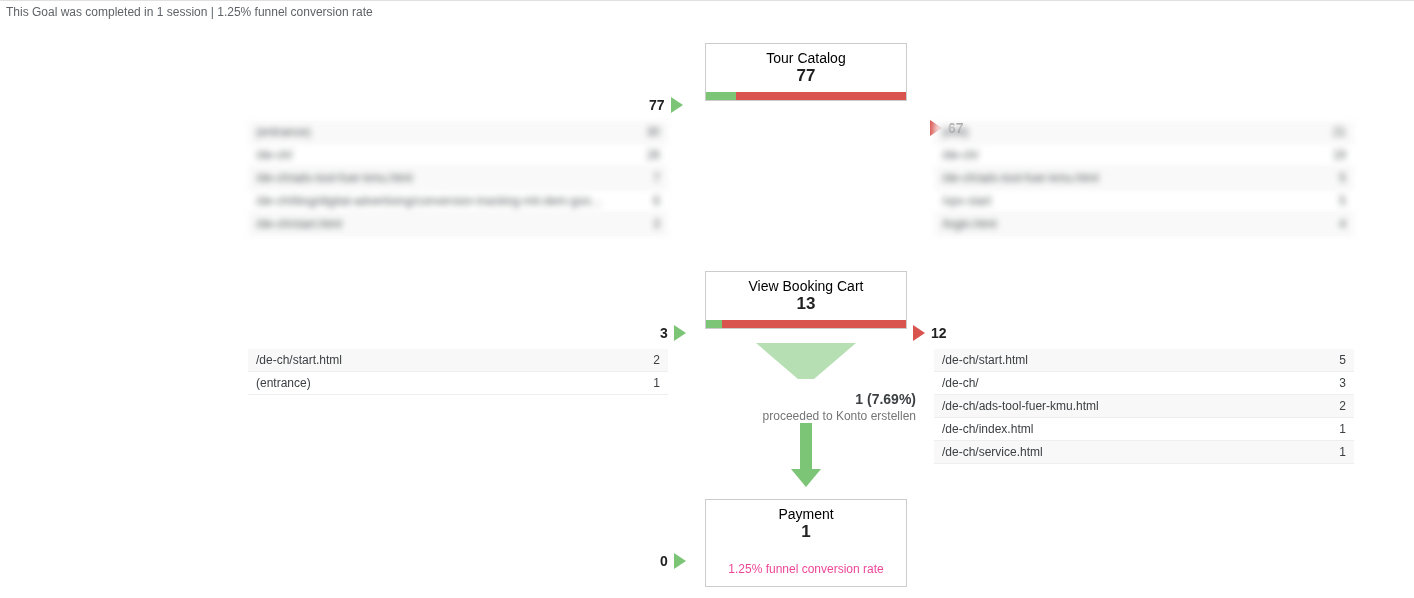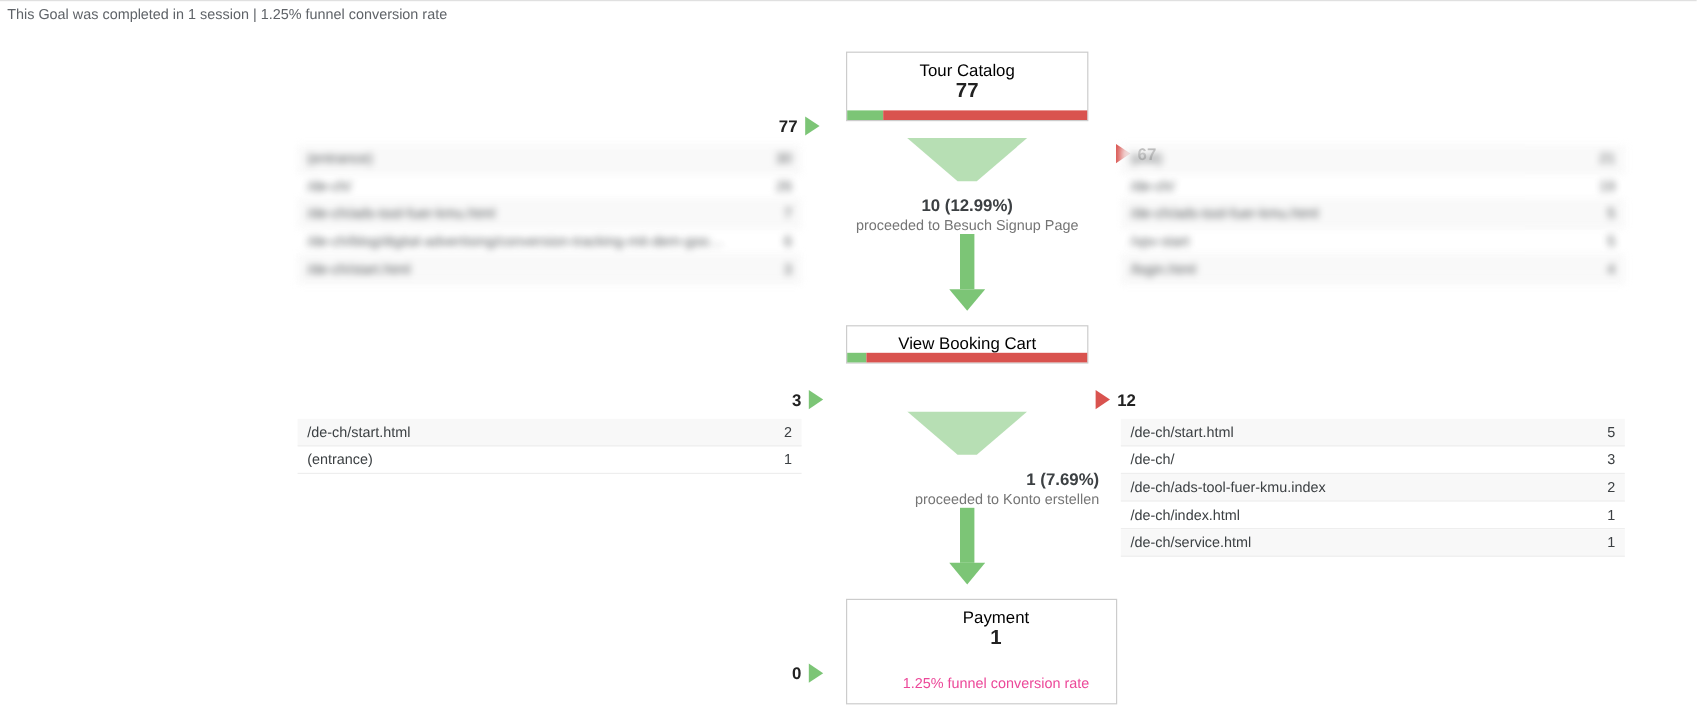--- a/index.html
+++ b/index.html
@@ -49,31 +49,20 @@
 </div>
 <div class="side" style="left:649px;top:96px;">
   <span>77</span>
   <span class="tri-r-green"></span>
 </div>
 <div class="side" style="left:924px;top:96px;margin-top:23px;">
   <span class="tri-r-red"></span>
   <span>67</span>
 </div>
 
-<div class="flow" style="left:696px;top:114px;">
-  <svg class="funnel-svg" width="120" height="48">
-    <path d="M10 0 L110 0 L68 36 L68 36 L52 36 L52 36 Z" fill="#7cc576" opacity="0.55"></path>
-  </svg>
-  <div class="lbl1">10 (12.99%)</div>
-  <div class="lbl2">proceeded to Besuch Signup Page</div>
-  <svg class="funnel-svg" width="30" height="66">
-    <rect x="9" y="0" width="12" height="46" fill="#7cc576"></rect>
-    <path d="M0 46 L30 46 L15 64 Z" fill="#7cc576"></path>
-  </svg>
-</div>
 
 <div class="srctable blurred" style="left:248px;top:120px;">
   <div class="row">
         <span>(entrance)</span>
         <span>30</span>
       </div>
   <div class="row">
         <span>/de-ch/</span>
         <span>26</span>
       </div>
@@ -109,20 +98,21 @@
         <span>5</span>
       </div>
   <div class="row">
         <span>/login.html</span>
         <span>4</span>
       </div>
 </div>
 
 <div class="step" style="left:705px;top:270px;">
   <div class="name">View Booking Cart</div>
+  <div class="big">13</div>
   <div class="stepbar">
     <div class="g" style="width:8%"></div>
         <div class="r" style="flex:1"></div>
   </div>
 </div>
 <div class="side" style="left:660px;top:324px;">
   <span>3</span>
   <span class="tri-r-green"></span>
 </div>
 <div class="side" style="left:907px;top:324px;">
@@ -156,34 +146,34 @@
 <div class="srctable" style="left:934px;top:348px;">
   <div class="row">
         <span>/de-ch/start.html</span>
         <span>5</span>
       </div>
   <div class="row">
         <span>/de-ch/</span>
         <span>3</span>
       </div>
   <div class="row">
-        <span>/de-ch/ads-tool-fuer-kmu.index</span>
+        <span>/de-ch/ads-tool-fuer-kmu.html</span>
         <span>2</span>
       </div>
   <div class="row">
         <span>/de-ch/index.html</span>
         <span>1</span>
       </div>
   <div class="row">
         <span>/de-ch/service.html</span>
         <span>1</span>
       </div>
 </div>
 
-<div class="step" style="left:705px;top:498px;padding-left:24px;">
+<div class="step" style="left:705px;top:498px;">
   <div class="name">Payment</div>
   <div class="big">1</div>
   <div class="final-rate">1.25% funnel conversion rate</div>
 </div>
 <div class="side" style="left:660px;top:552px;">
   <span>0</span>
   <span class="tri-r-green"></span>
 </div>
 
 </div>

